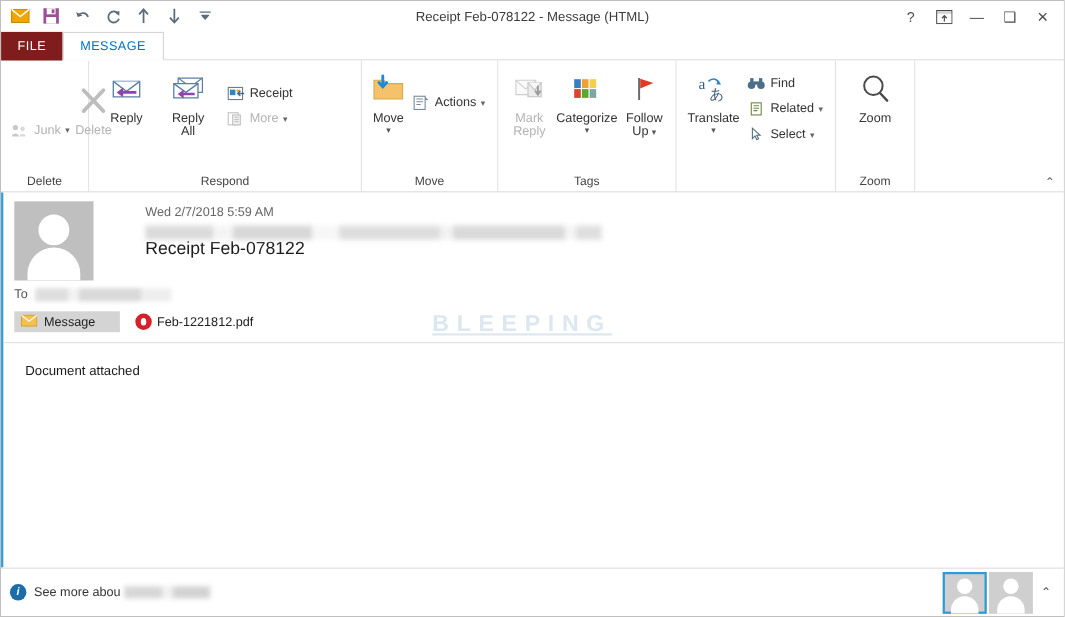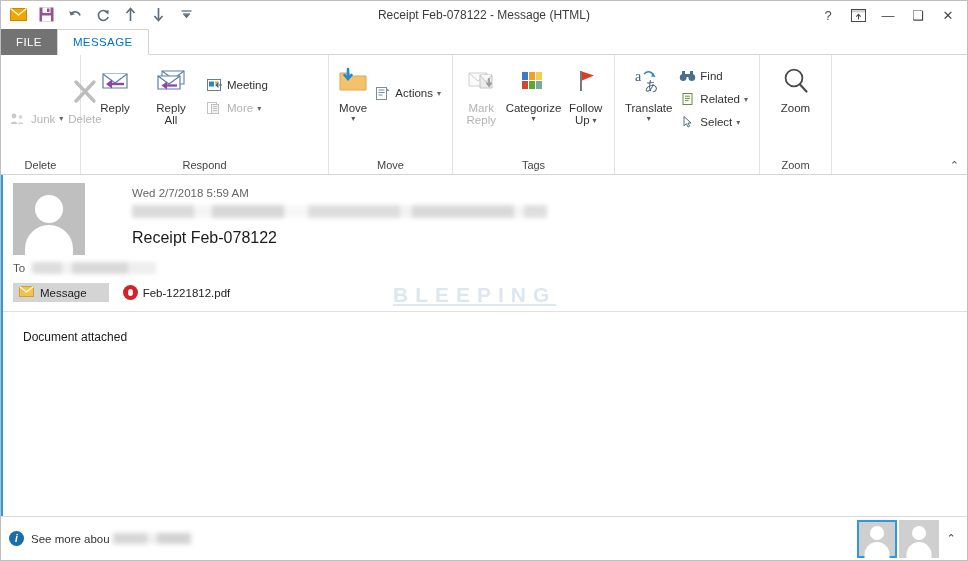--- a/index.html
+++ b/index.html
@@ -58,21 +58,21 @@
   .tabstrip::after {
     content: ""; position: absolute; left: 0; right: 0; bottom: 0;
     height: 1px; background: #d4d4d4;
   }
   .tab {
     height: 26px; padding: 0 15px;
     display: flex; align-items: center; justify-content: center;
     font-size: 11.5px; letter-spacing: .4px;
     position: relative; z-index: 2;
   }
-  .tab.file { background: #737373; color: #ffffff; font-weight: 400; }
+  .tab.file { background: #7f1d1d; color: #ffffff; font-weight: 400; }
   .tab.active {
     background: #ffffff; color: #0072c6;
     border: 1px solid #d4d4d4; border-bottom: 1px solid #ffffff;
   }
 
   
   .ribbon {
     flex: 0 0 120px; height: 120px;
     background: #ffffff;
     border-bottom: 1px solid #d4d4d4;
@@ -143,21 +143,21 @@
   .hdr-right { flex: 1; padding-left: 19px; padding-top: 4px; }
   .msg-date { font-size: 11.5px; color: #666; }
   .sender-blur {
     margin-top: 6px; height: 13px; width: 415px;
     background: linear-gradient(90deg,
       #d9d9d9 0 62px, #f4f4f4 62px 80px, #d5d5d5 80px 152px,
       #f7f7f7 152px 176px, #dcdcdc 176px 268px, #f2f2f2 268px 280px,
       #d8d8d8 280px 382px, #f5f5f5 382px 392px, #dddddd 392px 415px);
     filter: blur(2.2px); opacity: .95;
   }
-  .msg-subject { font-size: 16px; color: #1a1a1a; margin-top: 11px; }
+  .msg-subject { font-size: 16px; color: #1a1a1a; }
   .to-row {
     display: flex; align-items: center; gap: 7px;
     padding: 7px 0 0 10px; font-size: 11.5px; color: #555;
   }
   .to-blur {
     height: 12px; width: 124px;
     background: linear-gradient(90deg,
       #dedede 0 30px, #f2f2f2 30px 40px, #d9d9d9 40px 96px, #eeeeee 96px 124px);
     filter: blur(2px);
   }
@@ -365,21 +365,21 @@
         <div class="smallcol" style="padding-top:14px;padding-left:4px">
           <div class="smallbtn">
             <span class="si">
               <svg width="17" height="15" viewBox="0 0 17 15">
                 <rect x="1.5" y="1.5" width="13" height="11" fill="#ffffff" stroke="#6b7d8c"></rect>
                 <rect x="3" y="3.5" width="5" height="5" fill="#2e86c1"></rect>
                 <rect x="9" y="3.5" width="3.5" height="2" fill="#e8a33d"></rect>
                 <path d="M16 7 L10.5 7 M12.5 4.8 L10 7 L12.5 9.2" fill="none" stroke="#3d6b8c" stroke-width="1.2"></path>
               </svg>
             </span>
-            <span>Meeting</span>
+            <span>Receipt</span>
           </div>
           <div class="smallbtn disabled">
             <span class="si">
               <svg width="17" height="15" viewBox="0 0 17 15">
                 <rect x="1.5" y="1.5" width="9" height="11" fill="#ffffff" stroke="#c2c2c2"></rect>
                 <rect x="5.5" y="3.5" width="7" height="9" fill="#f0f0f0" stroke="#c2c2c2"></rect>
                 <path d="M7.2 5.6 L11 5.6 M7.2 7.6 L11 7.6 M7.2 9.6 L11 9.6" stroke="#c2c2c2" stroke-width="1"></path>
               </svg>
             </span>
             <span>More</span>

